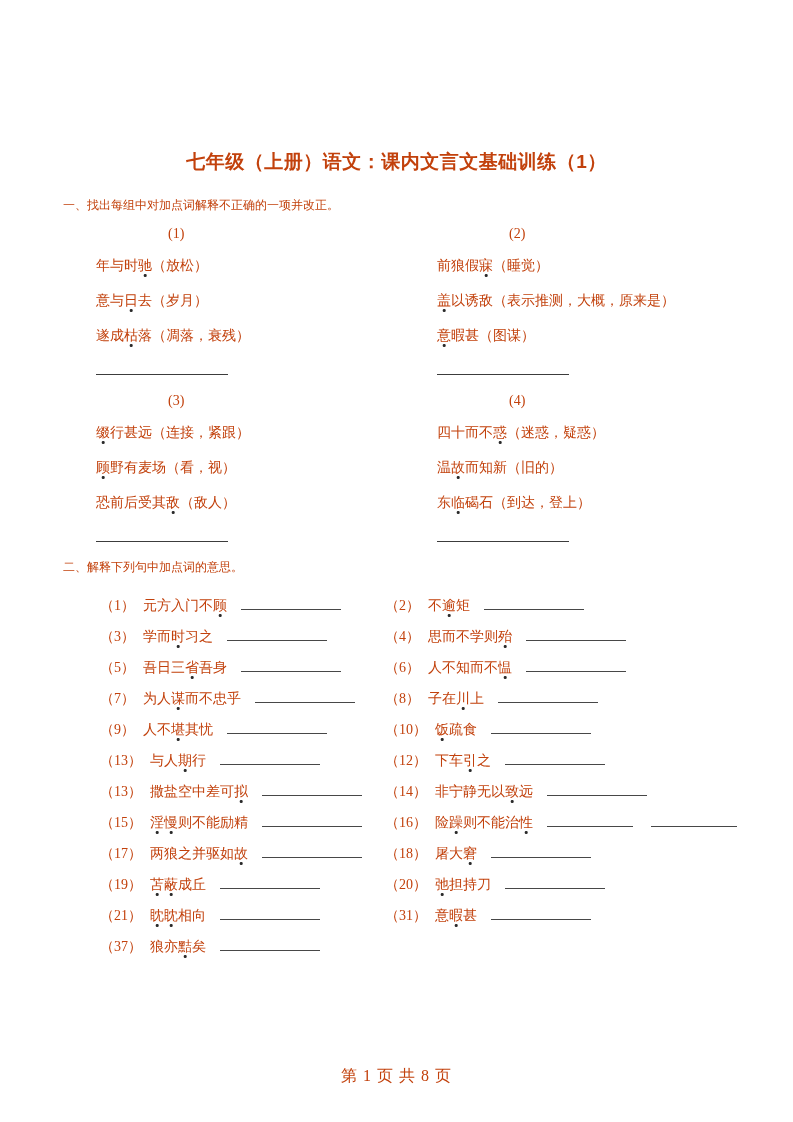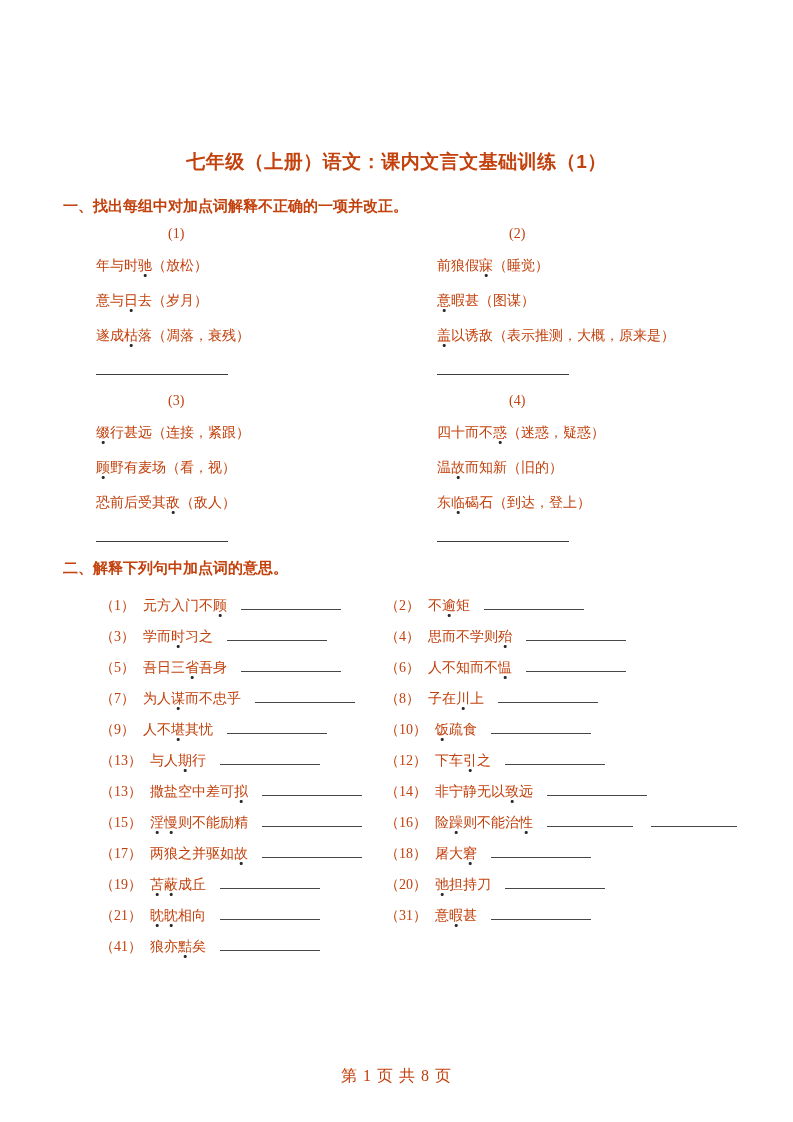--- a/index.html
+++ b/index.html
@@ -15,21 +15,21 @@
   }
   .doc-title {
     position:absolute; top:141px; left:0; width:100%;
     text-align:center;
     font-size:19px; font-weight:700;
     font-family:"Liberation Sans","DejaVu Sans",sans-serif;
     letter-spacing:0.5px;
   }
   .sec-heading {
     position:absolute; left:63px;
-    font-size:15px; font-weight:700;
+    font-size:12px; font-weight:400;
     font-family:"Liberation Sans","DejaVu Sans",sans-serif;
   }
   .s1-heading { top:189px; }
   .s2-heading { top:551px; }
 
   .s1-groups {
     position:absolute; top:218px; left:96px; width:660px;
     display:grid; grid-template-columns:341px auto;
   }
   .group { font-size:14px; }
@@ -83,22 +83,22 @@
       <div class="glabel">(1)</div>
       <div class="gline">年与时<span class="dotted">驰</span>（放松）</div>
       <div class="gline">意与<span class="dotted">日</span>去（岁月）</div>
       <div class="gline">遂成<span class="dotted">枯</span>落（凋落，衰残）</div>
       <div class="gblank"></div>
     </div>
 
     <div class="group">
       <div class="glabel">(2)</div>
       <div class="gline">前狼假<span class="dotted">寐</span>（睡觉）</div>
+      <div class="gline"><span class="dotted">盖</span>以诱敌（表示推测，大概，原来是）</div>
       <div class="gline"><span class="dotted">意</span>暇甚（图谋）</div>
-      <div class="gline"><span class="dotted">盖</span>以诱敌（表示推测，大概，原来是）</div>
       <div class="gblank"></div>
     </div>
 
     <div class="group row2">
       <div class="glabel">(3)</div>
       <div class="gline"><span class="dotted">缀</span>行甚远（连接，紧跟）</div>
       <div class="gline"><span class="dotted">顾</span>野有麦场（看，视）</div>
       <div class="gline">恐前后受其<span class="dotted">敌</span>（敌人）</div>
       <div class="gblank"></div>
     </div>
@@ -221,21 +221,21 @@
         <span class="num">（21）</span>
         <span class="txt"><span class="dotted">眈</span><span class="dotted">眈</span>相向</span>
         <span class="blank"></span>
       </div>
     <div class="item">
         <span class="num">（31）</span>
         <span class="txt">意<span class="dotted">暇</span>甚</span>
         <span class="blank"></span>
       </div>
     <div class="item">
-        <span class="num">（41）</span>
+        <span class="num">（37）</span>
         <span class="txt">狼亦<span class="dotted">黠</span>矣</span>
         <span class="blank"></span>
       </div>
   </div>
 
   <div class="footer">第 1 页 共 8 页</div>
 
 </div>
 
 </body></html>

